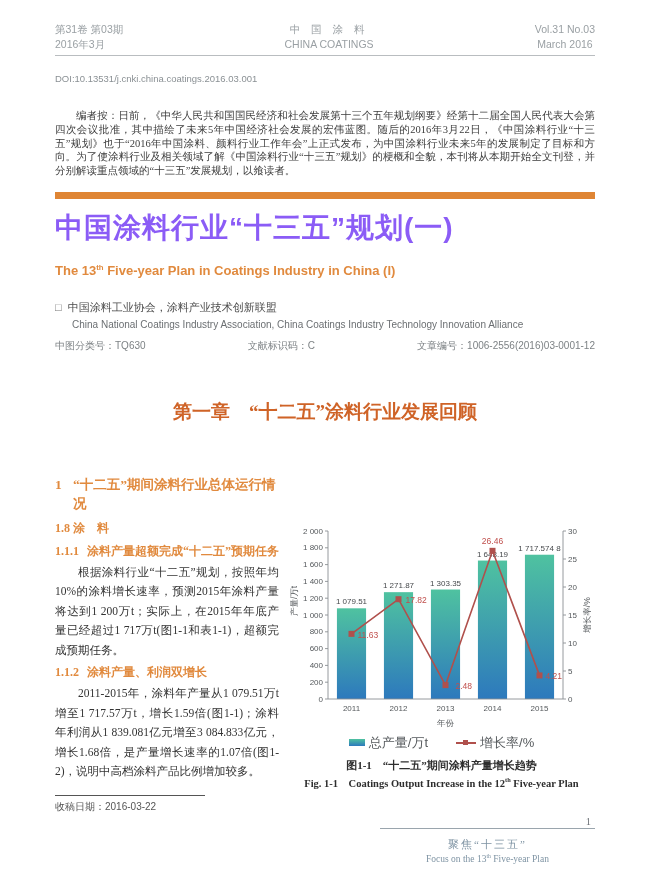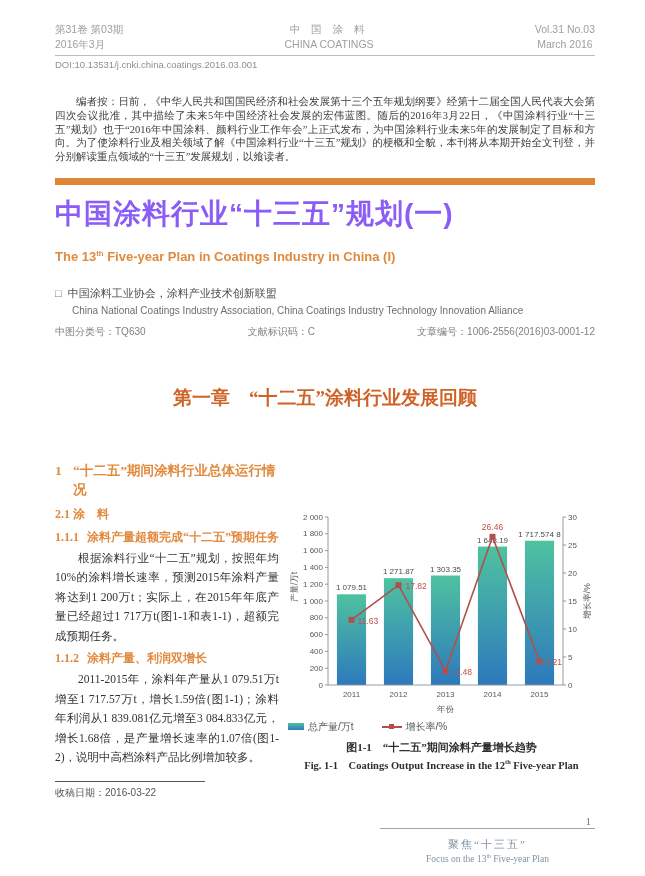--- a/index.html
+++ b/index.html
@@ -7,21 +7,21 @@
         font-family:"Liberation Serif",serif;margin:0 auto;}
   .content{padding:22px 50px 0 55px;}
 
   
   .hdr{display:flex;justify-content:space-between;font-family:"Liberation Sans",sans-serif;
        font-size:10.5px;line-height:1.45;color:#9aa0a4;}
   .hdr .c{text-align:center;}
   .hdr .r{text-align:center;}
   .hdr .cn-sp{letter-spacing:4px;}
   .hdr-rule{border-top:1px solid #b9bdc0;margin-top:3px;}
-  .doi{font-size:9.5px;color:#8a9094;margin-top:3px;font-family:"Liberation Sans",sans-serif;}
+  .doi{font-size:9.5px;color:#8a9094;margin-top:17px;font-family:"Liberation Sans",sans-serif;}
 
   
   .abstract{margin:25px 0 0;font-size:10.5px;line-height:13.6px;
             color:#3c3c3c;text-align:justify;text-indent:2em;}
 
   
   .title-bar{height:7px;background:#df8534;margin-top:15px;}
   .cn-title{font-size:28px;font-weight:bold;color:#8b5cf6;letter-spacing:1px;
             font-family:"Liberation Sans",sans-serif;margin:10px 0 0;}
   .en-title{font-size:13px;font-weight:bold;color:#e18a3e;
@@ -56,22 +56,22 @@
   .fn-rule{width:150px;border-top:1px solid #555;}
   .fn-text{font-size:10px;color:#555;margin-top:4px;font-family:"Liberation Sans",sans-serif;}
 
   
   .chart-wrap{margin-top:42px;}
   .ax{stroke:#8a8f93;stroke-width:0.9;}
   .tk{font-size:8px;fill:#55595c;font-family:"Liberation Sans",sans-serif;}
   .bl{font-size:8px;fill:#46494c;font-family:"Liberation Sans",sans-serif;}
   .ll{font-size:8.5px;fill:#c0504d;font-family:"Liberation Sans",sans-serif;}
   .at{font-size:8.5px;fill:#55595c;font-family:"Liberation Sans",sans-serif;}
-  .legend{display:flex;justify-content:flex-start;gap:28px;margin-top:1px;align-items:center;
-          font-size:10px;color:#55595c;font-family:"Liberation Sans",sans-serif;}
+  .legend{display:flex;justify-content:center;gap:28px;margin-top:1px;align-items:center;
+          font-size:13px;color:#55595c;font-family:"Liberation Sans",sans-serif;}
   .leg-item{display:flex;align-items:center;gap:4px;}
   .leg-bar{width:16px;height:7px;background:linear-gradient(#4fc2a0,#2d79bd);}
   .leg-line{width:20px;height:7px;position:relative;}
   .leg-line::before{content:"";position:absolute;left:0;right:0;top:3px;height:1.5px;background:#b0504c;}
   .leg-line::after{content:"";position:absolute;left:7px;top:1px;width:5px;height:5px;background:#b0504c;}
   .cap-cn{text-align:center;font-size:11px;font-weight:bold;color:#2e2e2e;margin-top:6px;}
   .cap-en{text-align:center;font-size:10.5px;font-weight:bold;color:#2e2e2e;margin-top:3px;}
   .cap-en sup{font-size:60%;}
 
   
@@ -123,21 +123,21 @@
     </div>
 
     <h3 class="chapter">第一章　“十二五”涂料行业发展回顾</h3>
 
     <div class="columns">
       <div class="col-left">
         <div class="sec1">
           <span class="num">1</span>
           <span>“十二五”期间涂料行业总体运行情况</span>
         </div>
-        <div class="h11">2.1 涂　料</div>
+        <div class="h11">1.8 涂　料</div>
         <div class="h111">
           <span class="num">1.1.1</span>
           <span>涂料产量超额完成“十二五”预期任务</span>
         </div>
         <p class="para">根据涂料行业“十二五”规划，按照年均10%的涂料增长速率，预测2015年涂料产量将达到1 200万t；实际上，在2015年年底产量已经超过1 717万t(图1-1和表1-1)，超额完成预期任务。</p>
         <div class="h112">
           <span class="num">1.1.2</span>
           <span>涂料产量、利润双增长</span>
         </div>
         <p class="para">2011-2015年，涂料年产量从1 079.51万t增至1 717.57万t，增长1.59倍(图1-1)；涂料年利润从1 839.081亿元增至3 084.833亿元，增长1.68倍，是产量增长速率的1.07倍(图1-2)，说明中高档涂料产品比例增加较多。</p>

